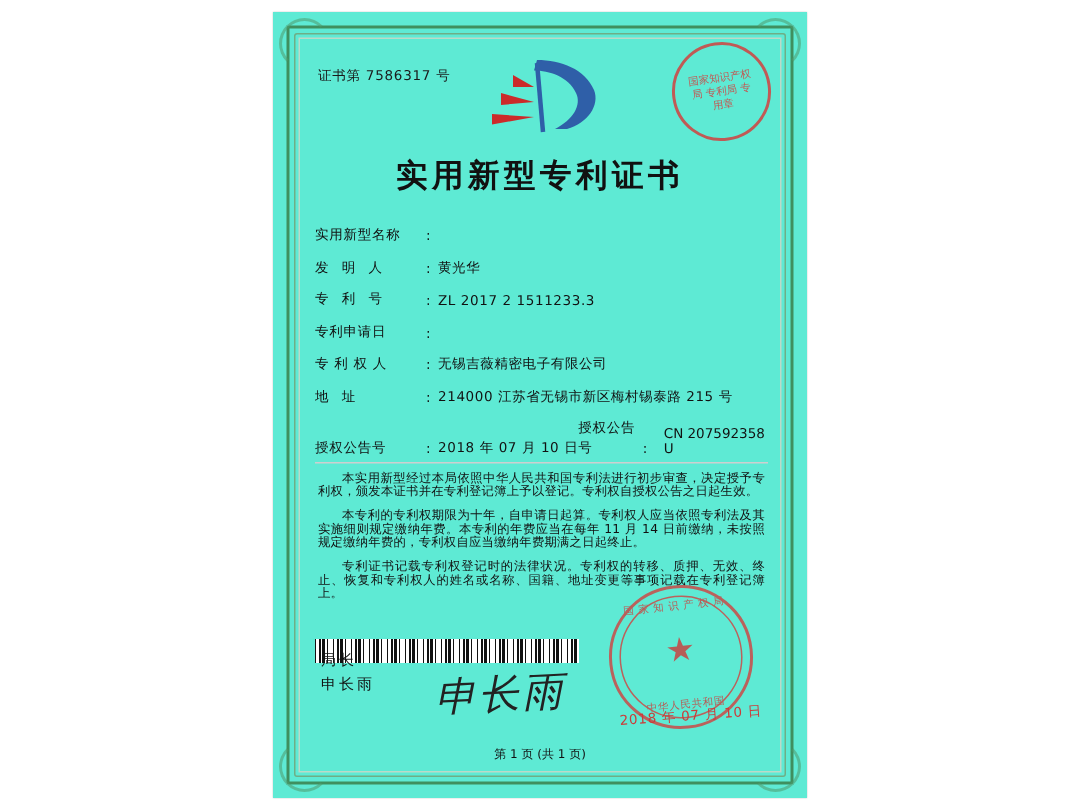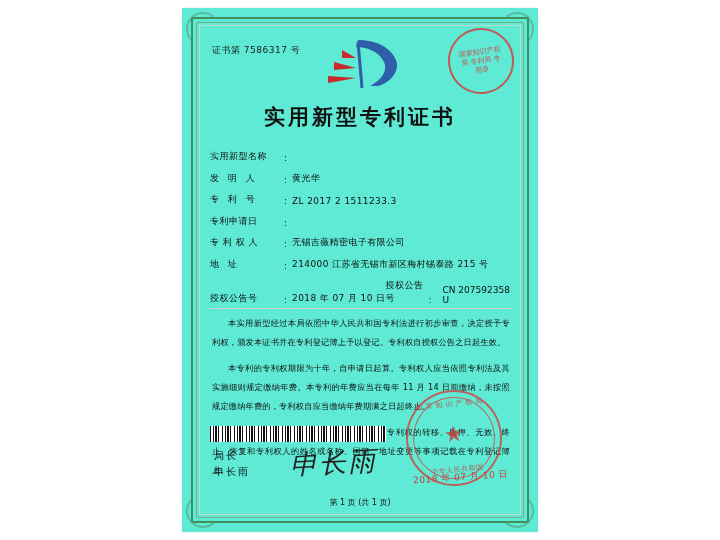--- a/index.html
+++ b/index.html
@@ -150,21 +150,21 @@
     border-top: 1px solid #cfcfcf;
   }
 
   
   .body-text {
     position: absolute;
     left: 30px;
     right: 28px;
     top: 306px;
     font-size: 8.2px;
-    line-height: 19px;
+    line-height: 9px;
     color: #111;
     text-align: justify;
   }
   .body-text p {
     margin: 0 0 7px 0;
     text-indent: 16px;
     letter-spacing: .2px;
   }
 
   
@@ -179,21 +179,21 @@
         #111 0px, #111 1px, #fff 1px, #fff 3px,
         #111 3px, #111 4px, #fff 4px, #fff 5px,
         #111 5px, #111 7px, #fff 7px, #fff 8px,
         #111 8px, #111 9px, #fff 9px, #fff 12px);
   }
 
   
   .sig-labels {
     position: absolute;
     left: 32px;
-    top: 440px;
+    top: 425px;
     font-size: 10px;
     line-height: 16px;
     color: #111;
     letter-spacing: 2px;
   }
   .sig-script {
     position: absolute;
     left: 108px;
     top: 437px;
     font-size: 27px;

